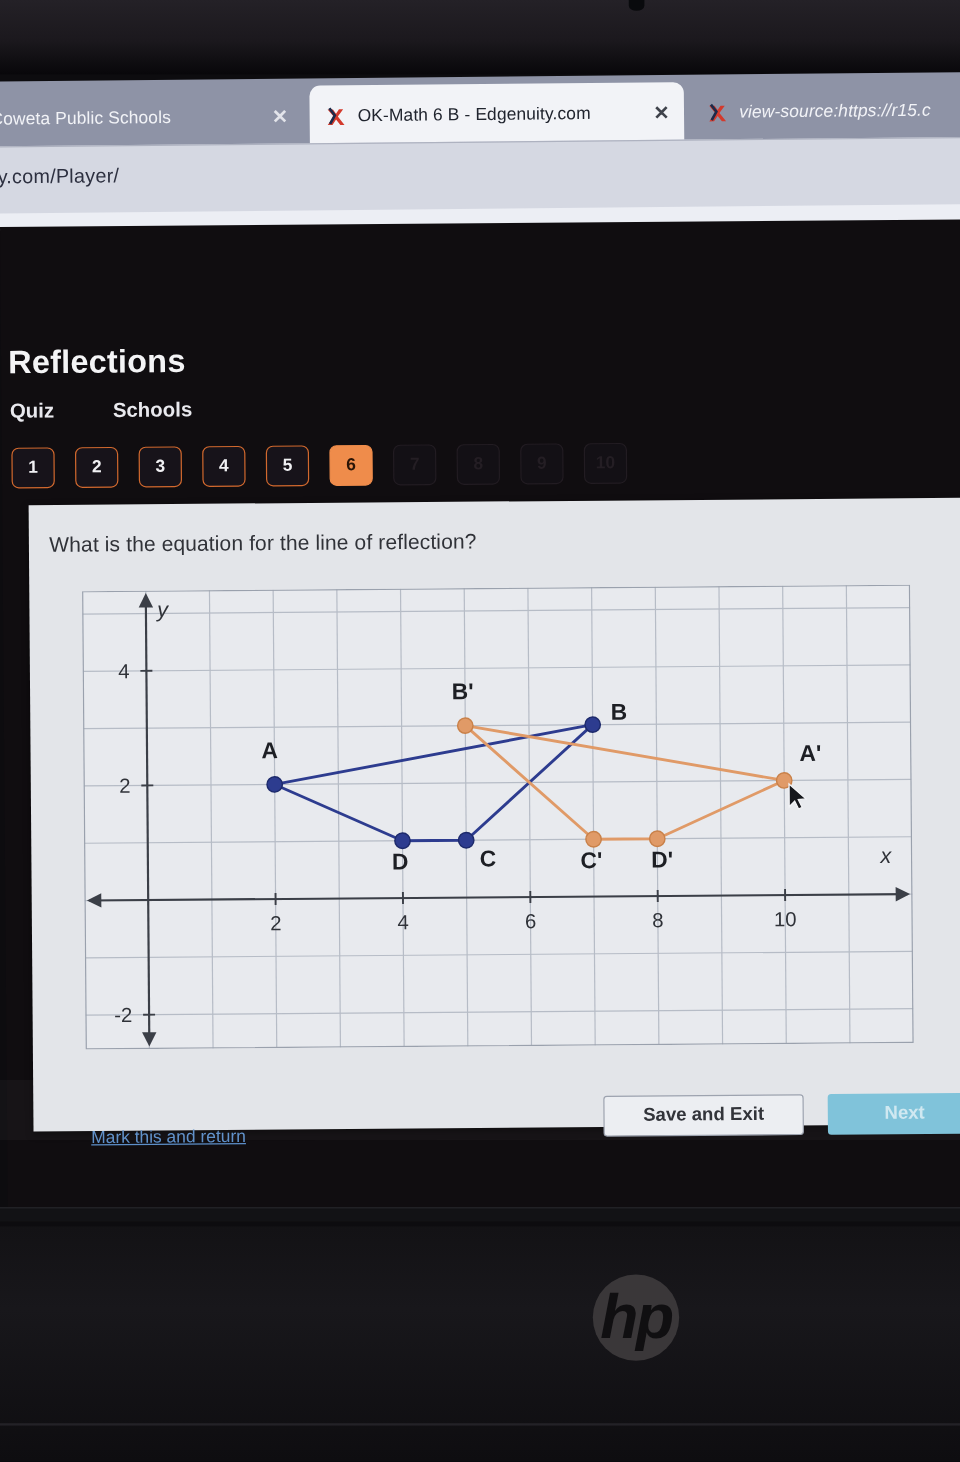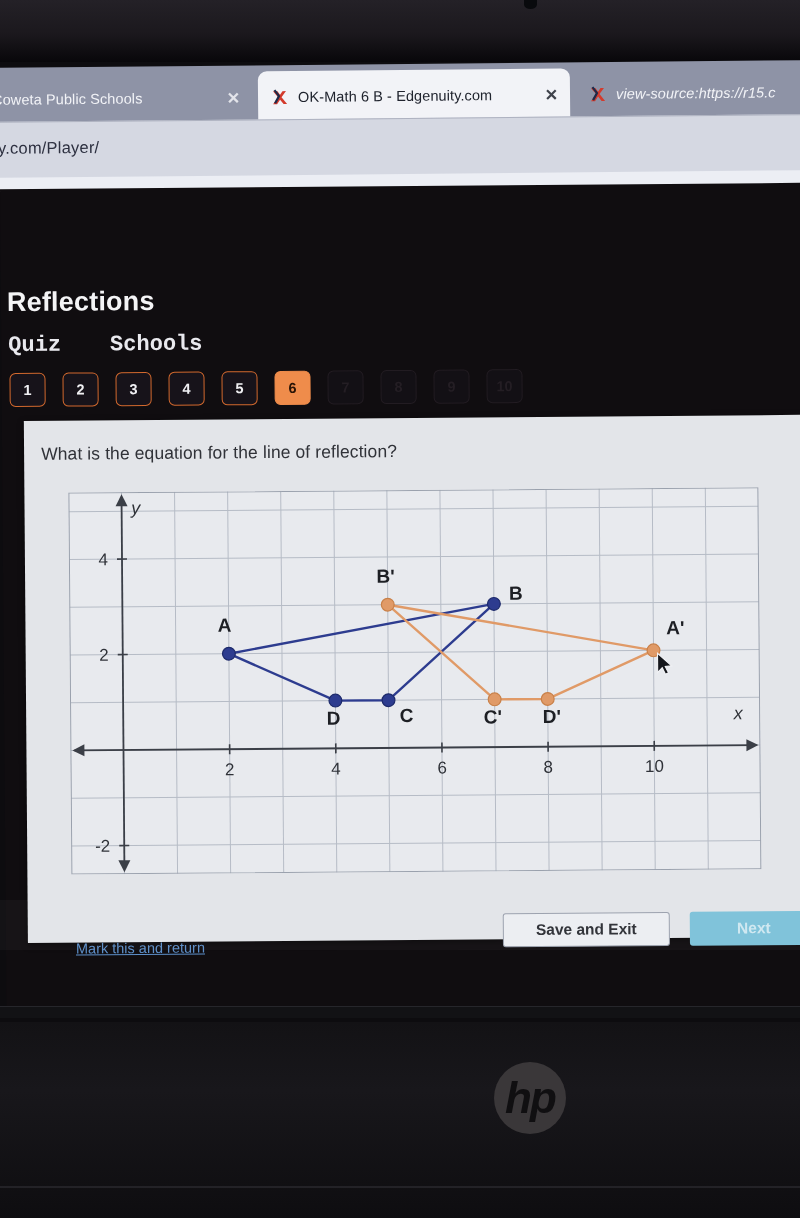--- a/index.html
+++ b/index.html
@@ -69,21 +69,21 @@
     position: absolute; left: 0; top: 128px; width: 800px; height: 832px;
     background: #100d10;
     transform: rotate(-0.45deg);
     transform-origin: 400px 0;
   }
   .hdr-title {
     position: absolute; left: 6px; top: 98px;
     font-size: 27px; font-weight: 700; color: #f4f4f6; letter-spacing: .2px;
   }
   .hdr-sub { position: absolute; left: 7px; top: 144px; display: flex; gap: 49px; }
-  .hdr-sub span { font-size: 22px; font-weight: 700; color: #e9e9ee; font-family: Liberation Mono, monospace; }
+  .hdr-sub span { font-size: 17px; font-weight: 700; color: #e9e9ee; }
 
   .qnums { position: absolute; left: 8px; top: 184px; display: flex; gap: 17px; }
   .qnum {
     width: 36px; height: 34px; border-radius: 6px;
     border: 1.6px solid #d2692e; background: #17131a;
     color: #f0f0f3; font-size: 14.5px; font-weight: 700;
     display: flex; align-items: center; justify-content: center;
   }
   .qnum.current { background: #ef8c4b; border-color: #ef8c4b; color: #2a1406; }
   .qnum.dim { border-color: #221c22; color: #241e24; background: #131015; }
@@ -135,21 +135,21 @@
   
   .bezel-bottom {
     position: absolute; left: 0; top: 1022px; width: 800px; height: 196px;
     background: linear-gradient(180deg,#131215 0%, #18171b 35%, #0e0d10 100%);
   }
   .hp-logo {
     position: absolute; left: 494px; top: 1062px;
     width: 72px; height: 72px; border-radius: 50%;
     background: #3a3739;
     display: flex; align-items: center; justify-content: center;
-    color: #100f11; font-size: 44px; font-style: italic; font-weight: 700;
+    color: #100f11; font-size: 52px; font-style: italic; font-weight: 700;
     font-family: "Liberation Sans", sans-serif; letter-spacing: -2px;
   }
   .seam {
     position: absolute; left: 0; top: 1186px; width: 800px; height: 2px;
     background: #232227;
   }
   .glare {
     position: absolute; pointer-events: none;
     background: rgba(255,255,255,.045);
   }

